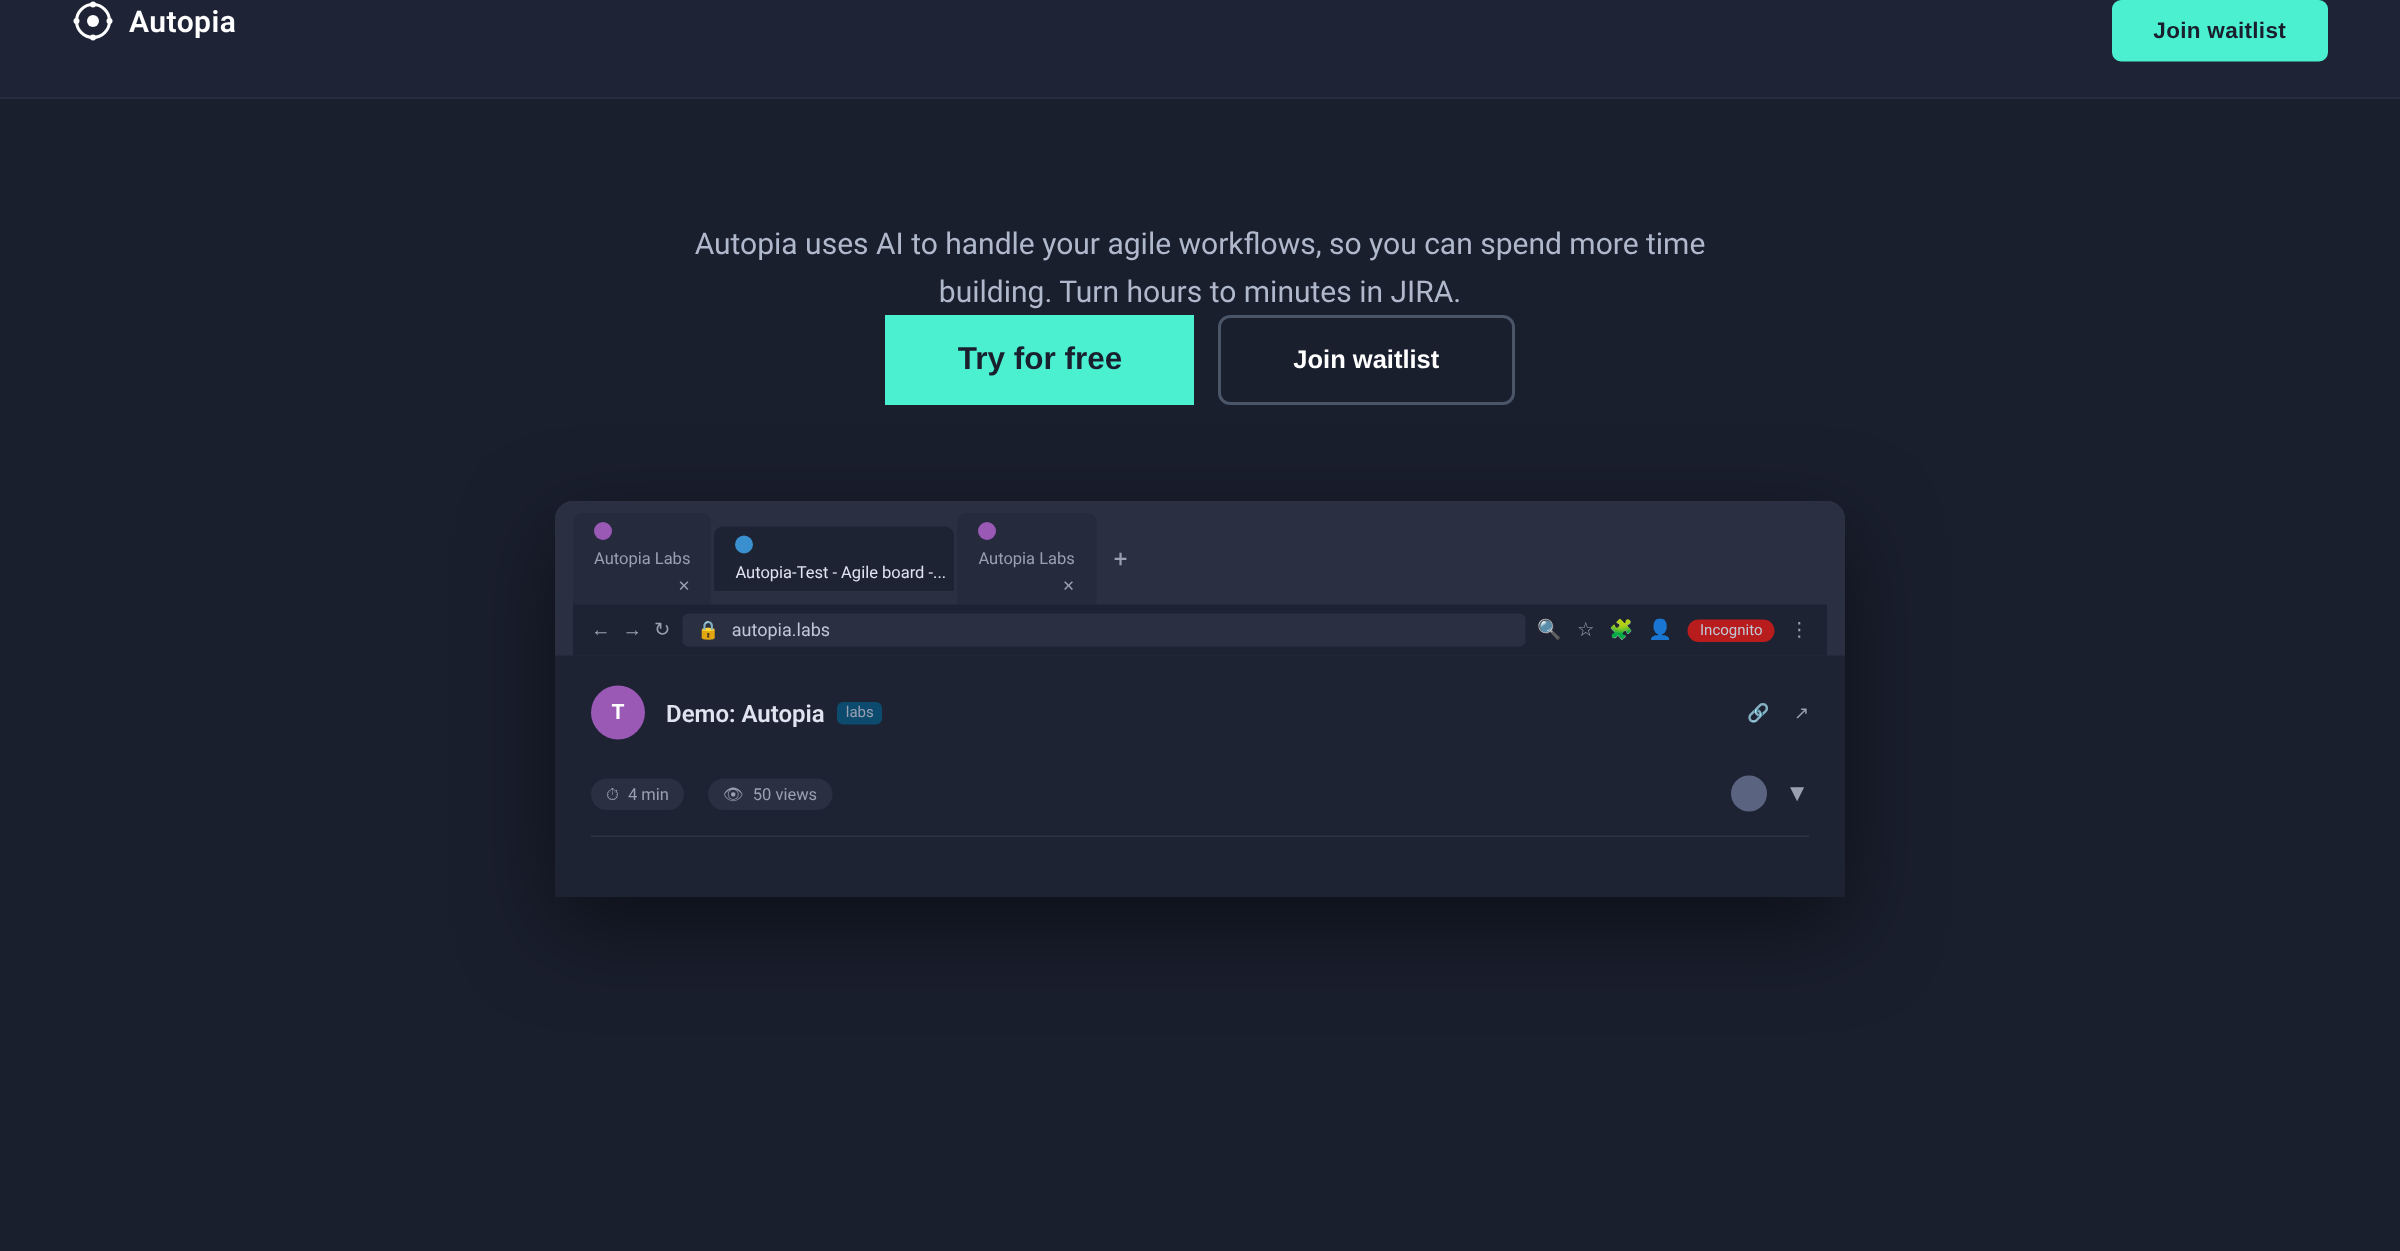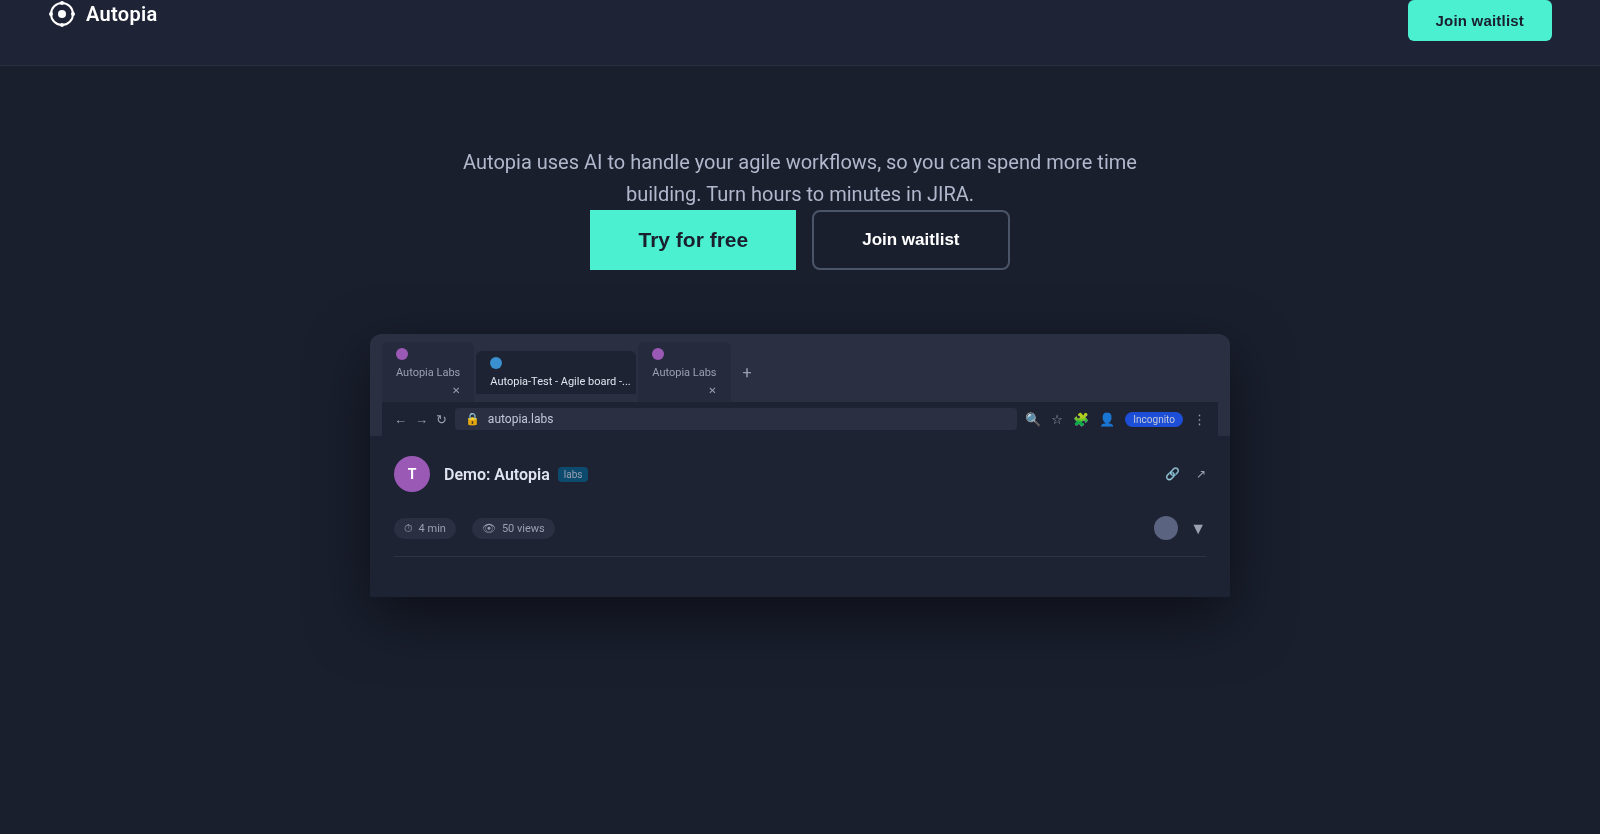--- a/index.html
+++ b/index.html
@@ -207,21 +207,21 @@
 
     .browser-actions {
       display: flex;
       align-items: center;
       gap: 10px;
       color: #9aa0b0;
       font-size: 13px;
     }
 
     .incognito-badge {
-      background: #1d4ed8;
+      background: #b91c1c;
       border-radius: 10px;
       padding: 2px 8px;
       font-size: 10px;
       color: #c0c8d8;
     }
 
     
     .browser-content {
       background: #1e2334;
       padding: 20px 24px;

